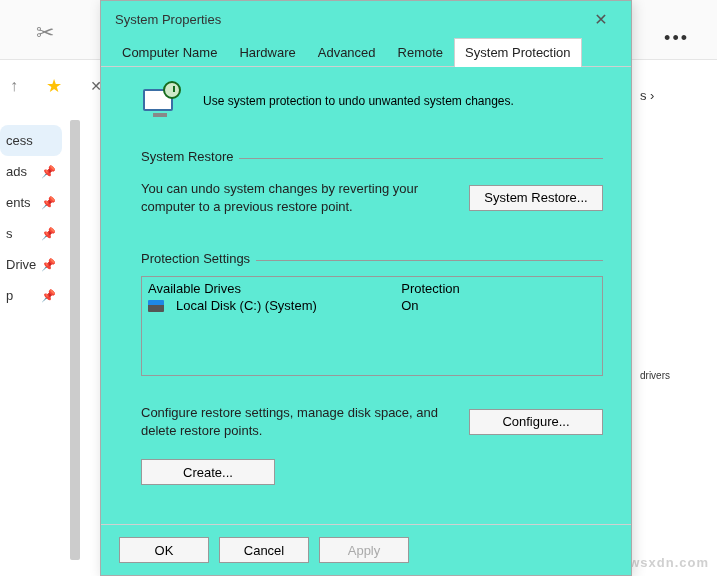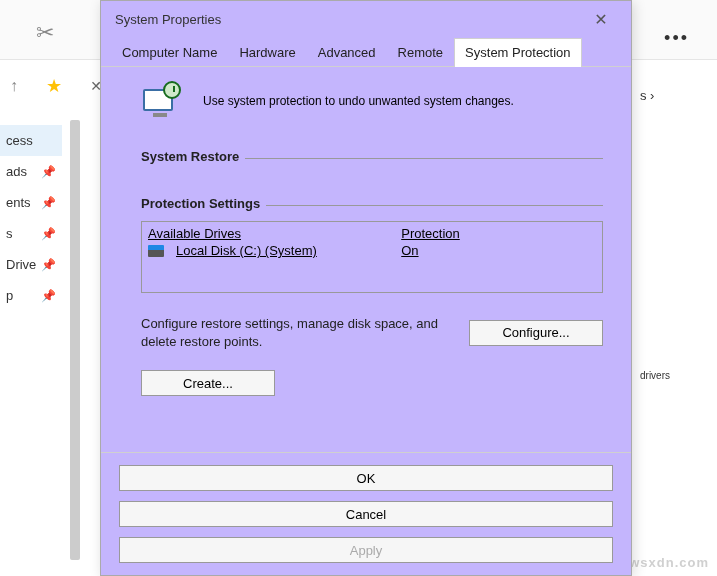--- a/index.html
+++ b/index.html
@@ -8,65 +8,65 @@
 .bg-top { position: absolute; top: 0; left: 0; right: 0; height: 60px; background: #fafafa; border-bottom: 1px solid #e5e5e5; }
 .scissors { position: absolute; top: 20px; left: 36px; color: #888; font-size: 22px; }
 .more-dots { position: absolute; top: 28px; right: 28px; color: #333; font-size: 18px; letter-spacing: 2px; cursor: pointer; }
 
 .bg-nav { position: absolute; top: 75px; left: 10px; display: flex; align-items: center; gap: 18px; }
 .bg-nav .arrow { color: #888; font-size: 16px; }
 .bg-star { color: #ffc107; font-size: 18px; margin-left: 10px; }
 .bg-x { color: #666; font-size: 14px; margin-left: 10px; }
 
 .bg-side { position: absolute; top: 125px; left: 0; width: 62px; }
-.side-item { padding: 8px 6px; color: #333; display: flex; align-items: center; justify-content: space-between; font-size: 13px; }
+.side-item { padding: 8px 6px; color: #333; display: flex; align-items: center; justify-content: space-between; font-size: 13px; border-radius: 8px; }
 .side-item.active { background: #e5f1fb; }
 .pin { color: #666; font-size: 12px; }
 .bg-scroll { position: absolute; top: 120px; left: 70px; width: 10px; height: 440px; background: #ccc; border-radius: 2px; }
 .crumb { position: absolute; left: 640px; top: 88px; color: #333; font-size: 13px; }
 .sidetxt { position: absolute; left: 640px; top: 370px; color: #333; font-size: 10px; }
 .watermark { position: absolute; bottom: 6px; right: 8px; color: #d0d0d0; font-size: 13px; letter-spacing: 1px; font-weight: bold; }
 
-.dialog { position: absolute; top: 0; left: 100px; width: 532px; height: 576px; background: #c4b5fd; border: 1px solid #aaa; box-shadow: 2px 2px 12px rgba(0,0,0,0.15); display: flex; flex-direction: column; }
+.dialog { position: absolute; top: 0; left: 100px; width: 532px; height: 576px; background: #5eead4; border: 1px solid #aaa; box-shadow: 2px 2px 12px rgba(0,0,0,0.15); display: flex; flex-direction: column; }
 .titlebar { height: 36px; display: flex; align-items: center; padding: 0 10px 0 14px; color: #333; font-size: 13px; }
 .titlebar .title { flex: 1; }
 .close-x { width: 40px; text-align: center; font-size: 16px; color: #555; cursor: pointer; }
 
 .tabs { display: flex; padding: 0 10px; border-bottom: 1px solid #d0d0d0; }
 .tab { padding: 6px 10px 7px; font-size: 13px; color: #222; cursor: pointer; border: 1px solid transparent; border-bottom: none; position: relative; top: 1px; }
 .tab.active { border-color: #d0d0d0; background: #fff; }
 
 .body { flex: 1; padding: 14px 28px 0 40px; overflow: hidden; }
 .intro { display: flex; align-items: center; gap: 22px; margin-bottom: 28px; }
 .intro .icon { width: 40px; height: 40px; position: relative; }
 .monitor { width: 30px; height: 22px; background: #fff; border: 2px solid #3a6ea5; border-radius: 2px; position: absolute; top: 8px; left: 2px; }
 .monitor::after { content:""; position:absolute; left:8px; top:22px; width:14px; height:4px; background:#888; }
 .clockico { position:absolute; top:0; right:0; width:18px; height:18px; border:2px solid #176b1e; border-radius:50%; background:#cfe9c9; }
 .clockico::after { content:""; position:absolute; top:3px; left:8px; width:2px; height:6px; background:#176b1e; }
 
-.group-label { color: #222; font-size: 13px; margin-bottom: 2px; font-weight: bold; }
+.group-label { color: #222; font-size: 13px; margin-bottom: 2px; }
 .group-head { display:flex; align-items:center; }
 .group-head .group-label { white-space: nowrap; padding-right: 6px; }
 .group-head .hline { flex:1; border-top:1px solid #999; height:0; margin-top:2px; }
 
 .row { display: flex; align-items: center; gap: 20px; margin-bottom: 20px; }
 .row .text { flex: 1; font-size: 13px; line-height: 1.35; color: #222; }
 .btn { min-width: 134px; height: 26px; border: 1px solid #999; background: #f6f6f6; font-size: 13px; cursor: pointer; }
 .btn:disabled { color: #aaa; cursor: default; }
 
-.drivebox { border: 1px solid #999; height: 72px; margin: 8px 0 22px 0; padding: 4px 6px; text-decoration: underline; }
+.drivebox { border: 1px solid #999; height: 100px; margin: 8px 0 28px 0; padding: 4px 6px; }
 .drive-head { display: flex; font-size: 13px; color: #000; }
 .drive-head .c1 { flex: 1.3; }
 .drive-head .c2 { flex: 1; }
 .drive-row { display: flex; font-size: 13px; padding-top: 2px; align-items: center; }
 .drive-row .c1 { flex: 1.3; display: flex; align-items: center; gap: 12px; }
 .drive-row .c2 { flex: 1; }
 .drive-ico { width: 16px; height: 12px; background: linear-gradient(#1e88e5 45%, #555 45%); border-radius: 1px; display:inline-block; }
 
-.footer { border-top: 1px solid #d0d0d0; padding: 12px 18px; display: flex; justify-content: flex-start; gap: 10px; flex-direction: column; }
+.footer { border-top: 1px solid #d0d0d0; padding: 12px 18px; display: flex; justify-content: flex-start; gap: 10px; }
 .footer .btn { min-width: 90px; }
 </style>
 </head>
 <body>
 
 <div class="bg-top"></div>
 <div class="scissors">✂</div>
 <div class="more-dots">•••</div>
 <div class="bg-nav">
   <span class="arrow">↑</span>
@@ -124,20 +124,24 @@
           <div class="clockico"></div>
       </div>
       <div>Use system protection to undo unwanted system changes.</div>
     </div>
 
     <div class="group-head">
       <span class="group-label">System Restore</span>
       <span class="hline"></span>
     </div>
     <div style="height:14px"></div>
+    <div class="row">
+      <div class="text">You can undo system changes by reverting your computer to a previous restore point.</div>
+      <button class="btn">System Restore...</button>
+    </div>
 
     <div style="height:16px"></div>
     <div class="group-head">
       <span class="group-label">Protection Settings</span>
       <span class="hline"></span>
     </div>
 
     <div class="drivebox">
       <div class="drive-head">
         <div class="c1">Available Drives</div>

